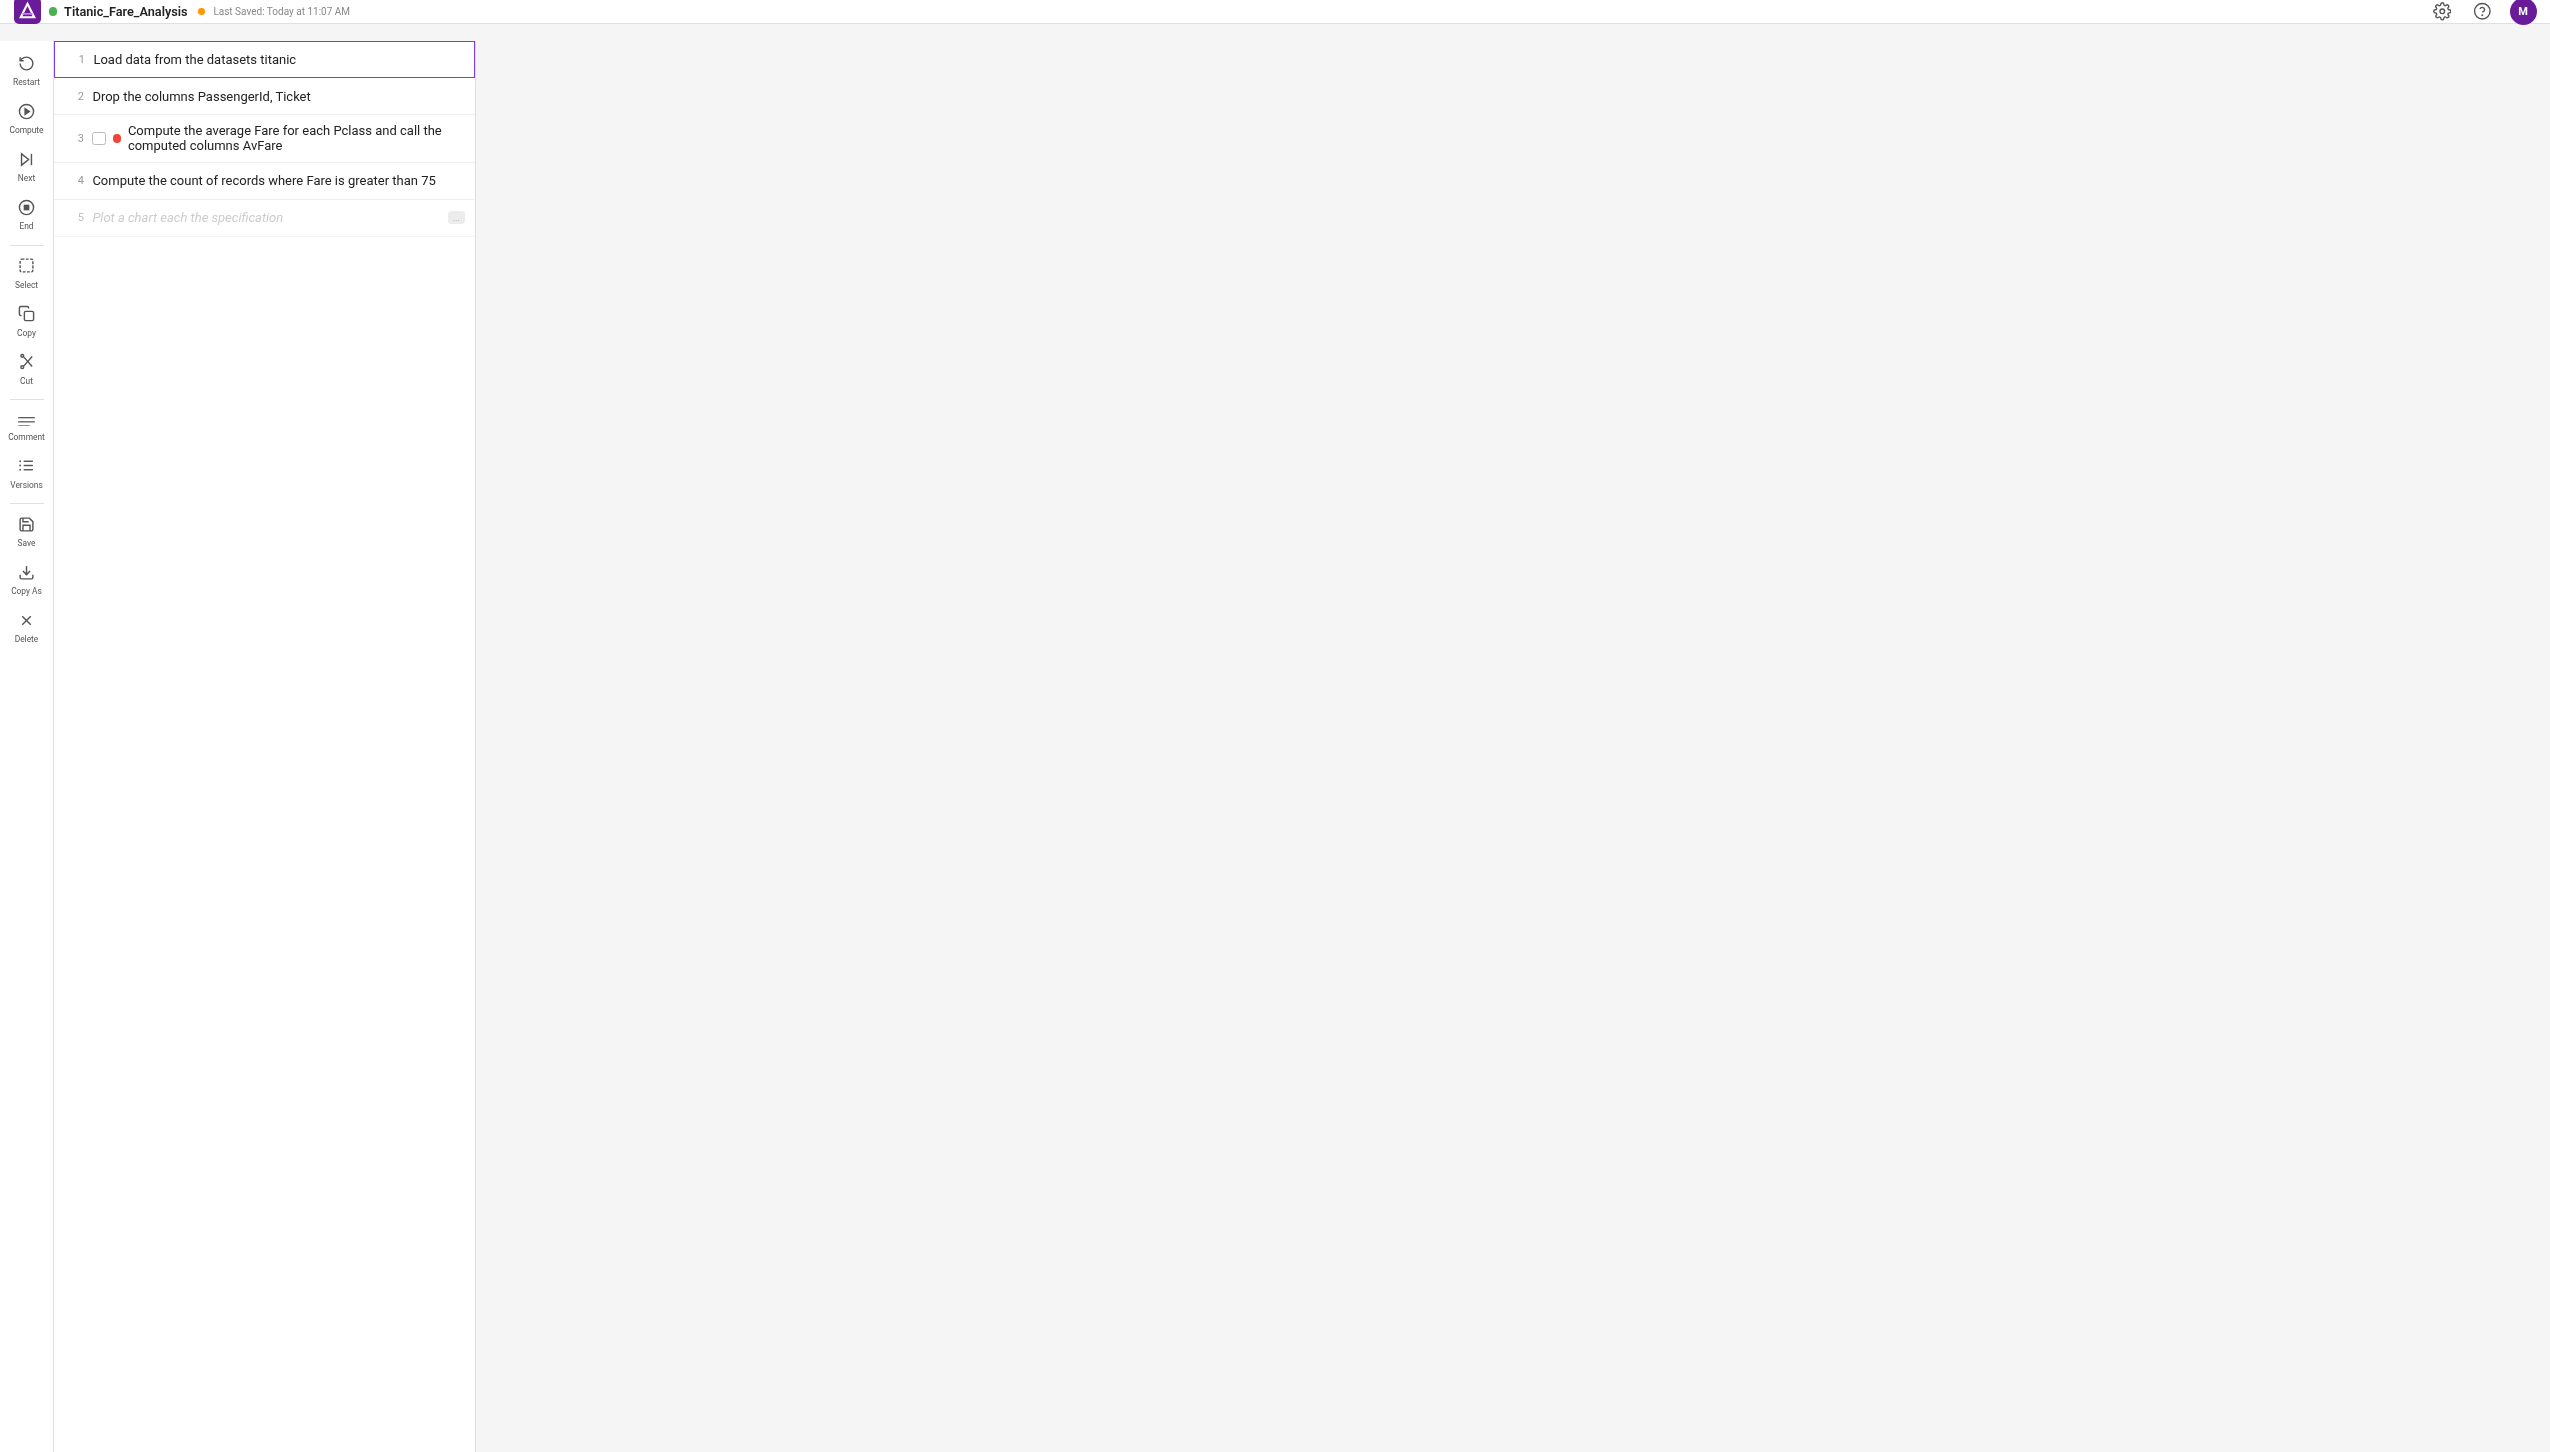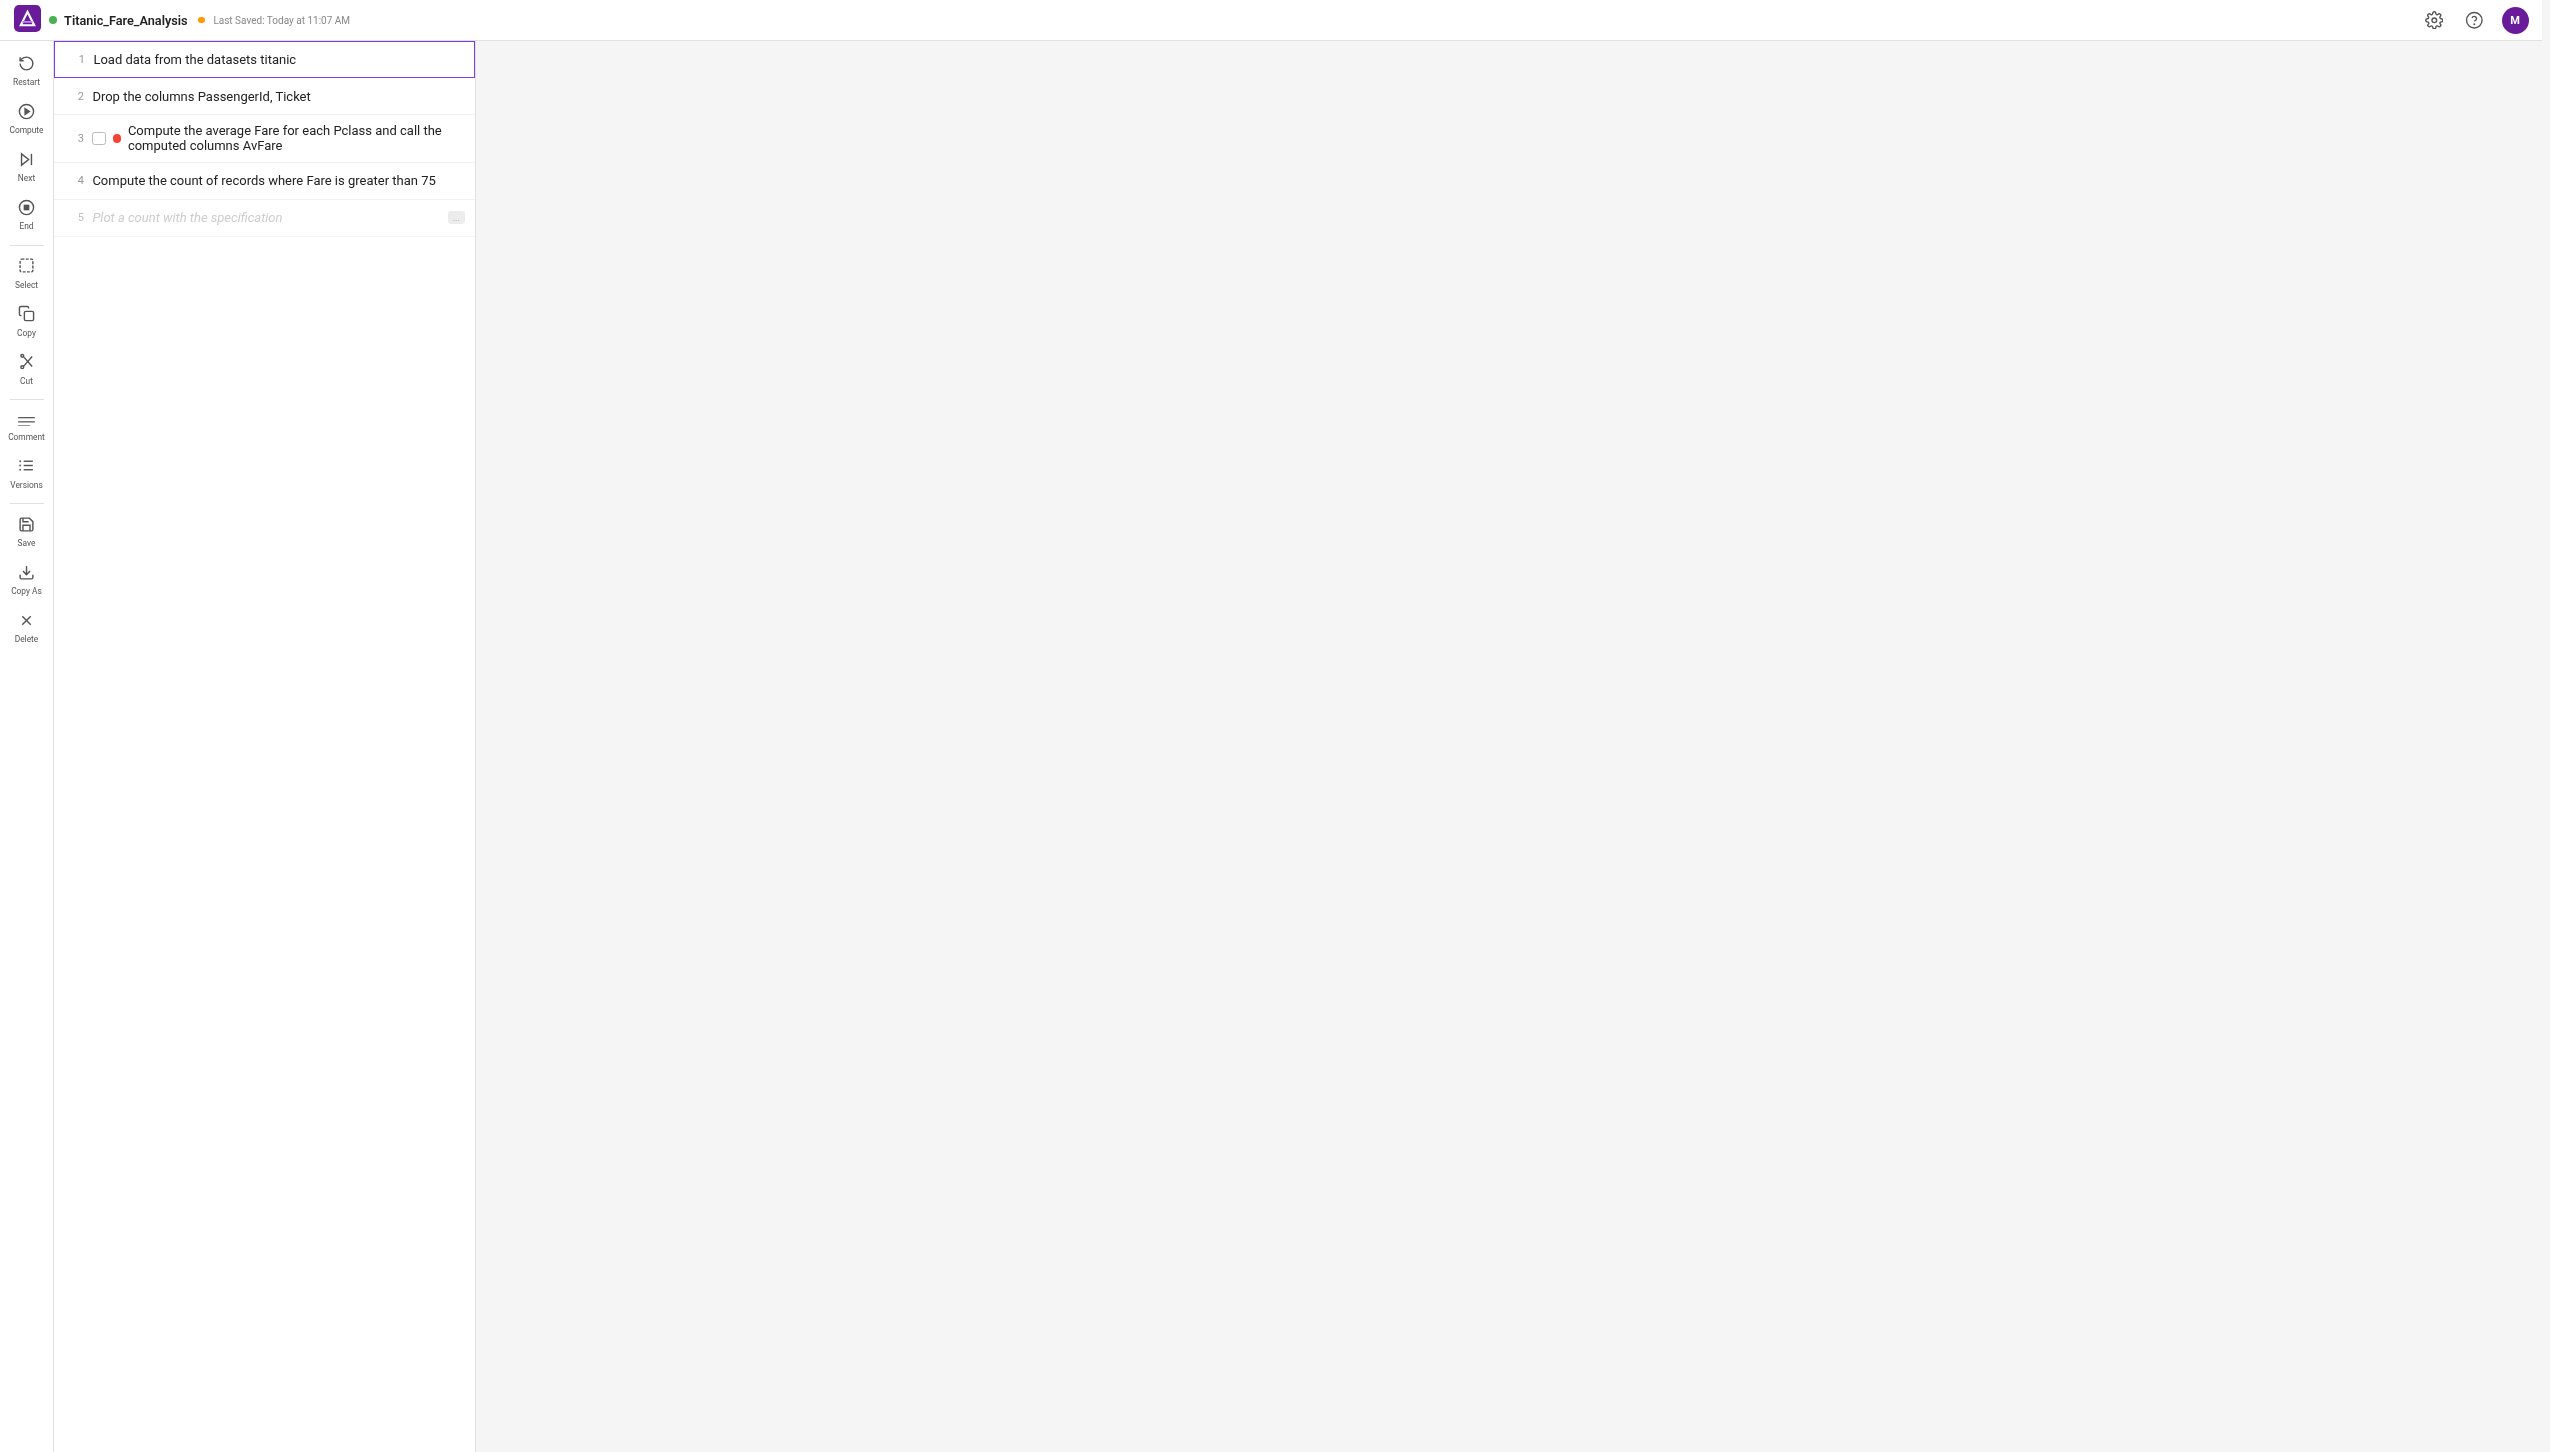--- a/index.html
+++ b/index.html
@@ -10,22 +10,22 @@
       height: 100vh;
       overflow: hidden;
       font-size: 11.8px;
     }
 
     
     .topbar {
       position: fixed;
       top: 0;
       left: 0;
-      right: 8px;
-      height: 41px;
+      right: 0;
+      height: 24px;
       background: #fff;
       border-bottom: 0.8px solid #e0e0e0;
       display: flex;
       align-items: center;
       padding: 0 13.5px;
       z-index: 100;
     }
     .topbar-title-group {
       display: flex;
       align-items: center;
@@ -429,21 +429,21 @@
         <span class="step-text">Compute the average Fare for each Pclass and call the computed columns AvFare</span>
       </div>
 
       <div class="step-row">
         <span class="step-number">4</span>
         <span class="step-text">Compute the count of records where Fare is greater than 75</span>
       </div>
 
       <div class="step-row disabled">
         <span class="step-number">5</span>
-        <span class="step-text placeholder-style">Plot a count with the specification</span>
+        <span class="step-text placeholder-style">Plot a chart each the specification</span>
         <span class="step-tag">...</span>
       </div>
 
     </div>
 
     <div class="right-panel"></div>
 
   </div>
 </div>
 

